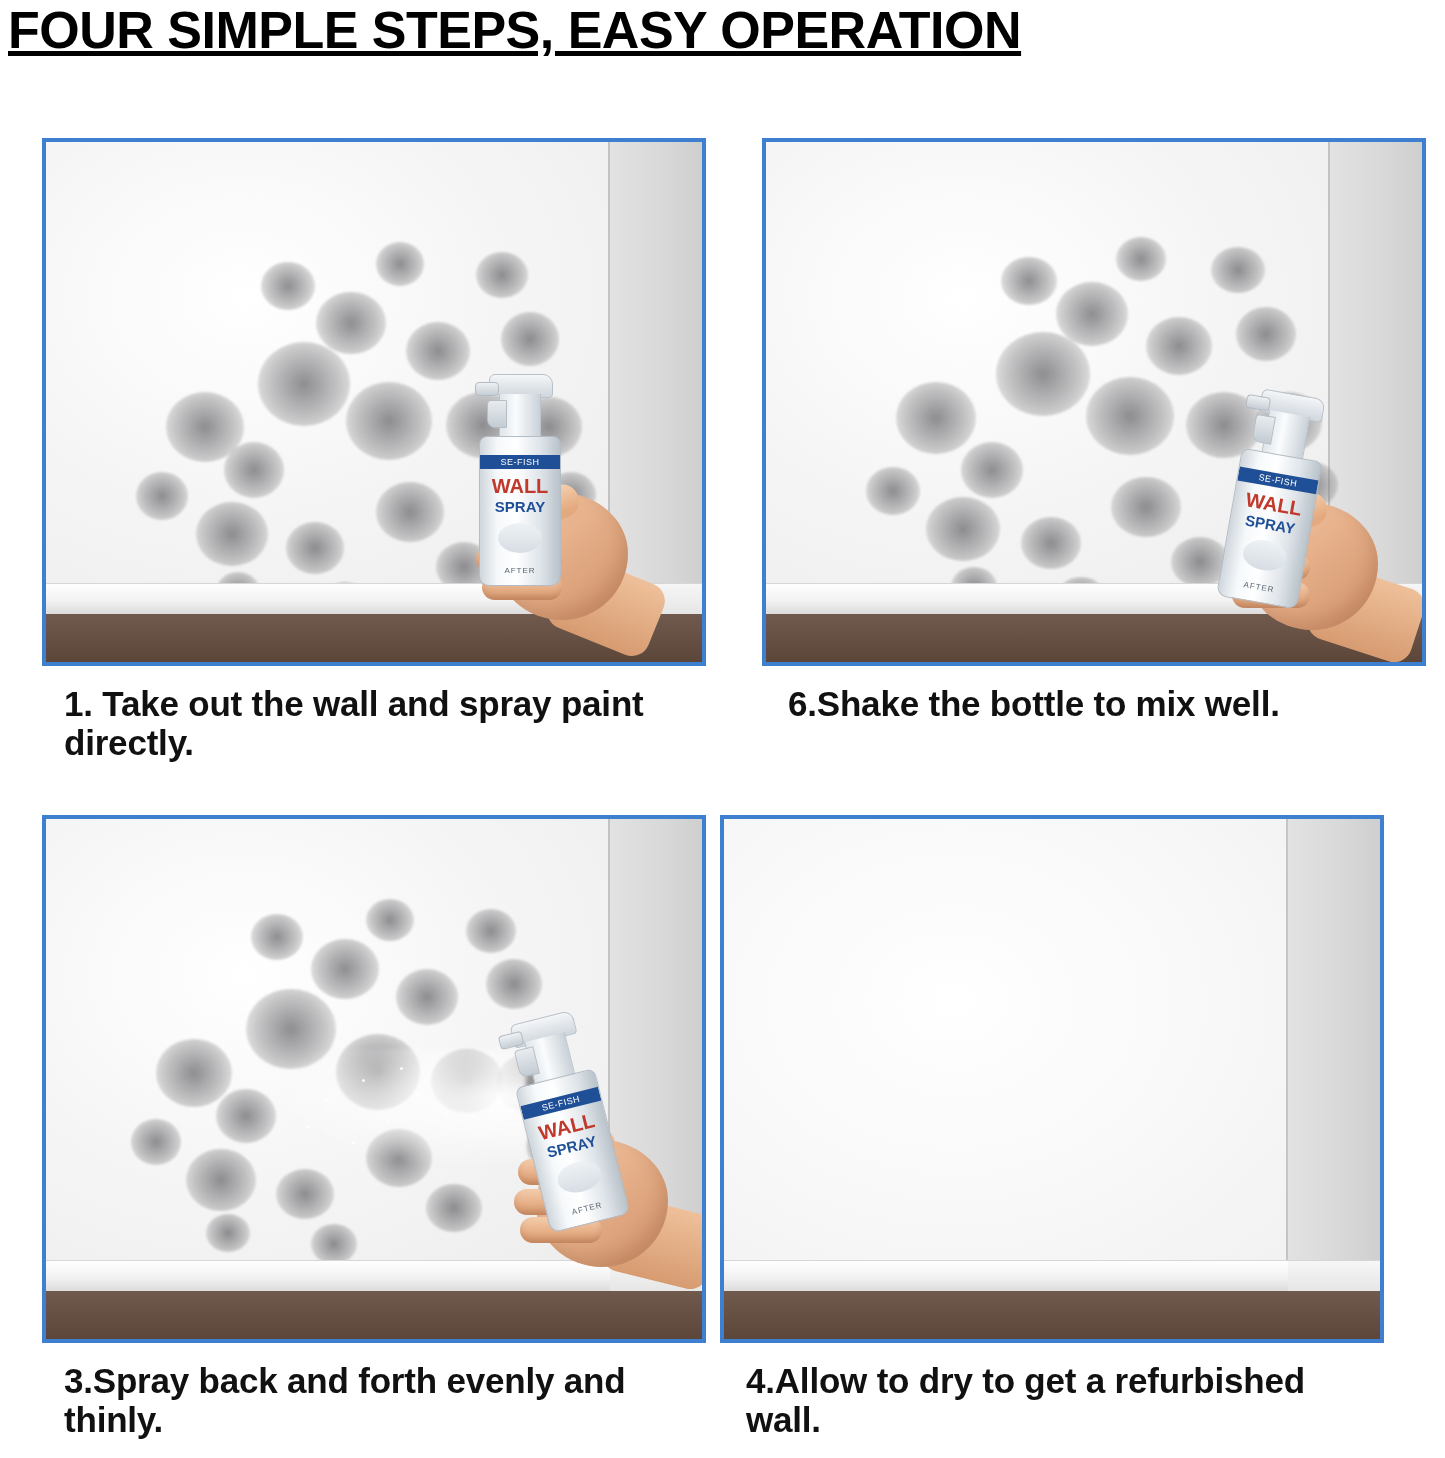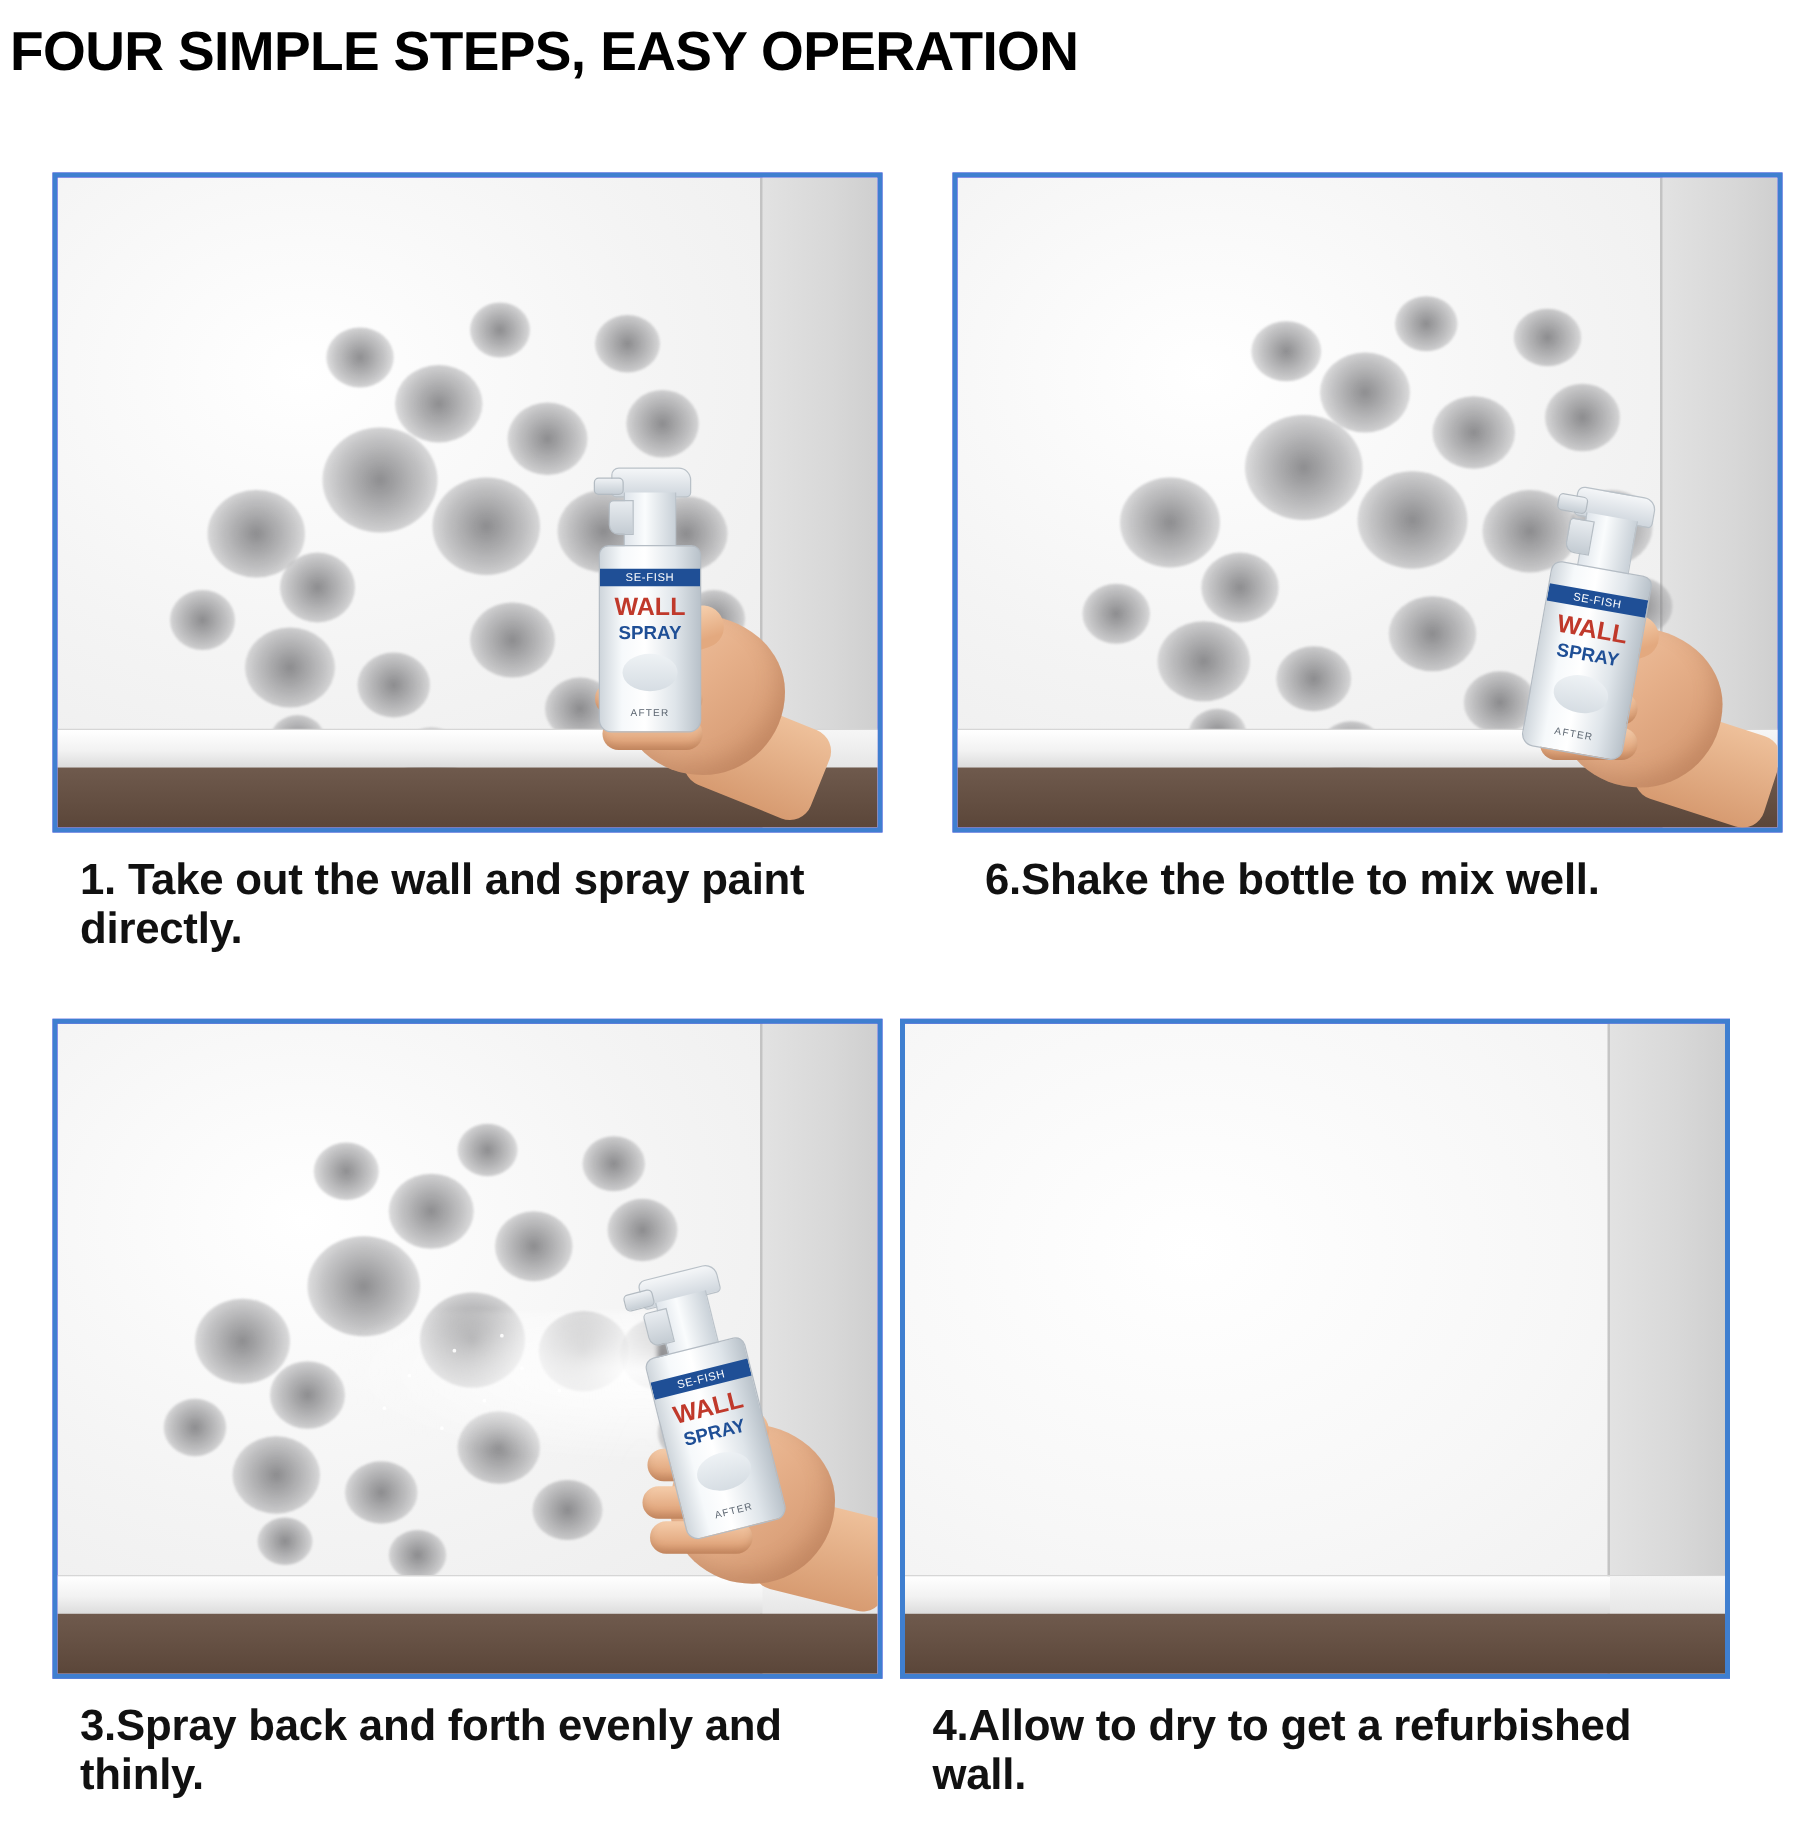--- a/index.html
+++ b/index.html
@@ -17,28 +17,29 @@
     position: relative;
     width: 1445px;
     height: 1458px;
     background: #ffffff;
   }
 
   
   .headline {
     position: absolute;
     left: 8px;
-    top: 20px;
+    top: 4px;
     width: 1430px;
-    font-size: 44px;
+    font-size: 52px;
     font-weight: bold;
     letter-spacing: -0.5px;
     color: #000000;
     white-space: nowrap;
     line-height: 1.0;
+    text-decoration: underline;
   }
 
   
   .grid {
     position: absolute;
     left: 0;
     top: 130px;
     width: 1445px;
     height: 1320px;
   }
@@ -51,21 +52,21 @@
   .cell-3 { left: 42px;  top: 685px; }
   .cell-4 { left: 720px; top: 685px; }
 
   .photo {
     position: relative;
     width: 664px;
     height: 528px;
     border: 4px solid #3f7fd0;
     box-sizing: border-box;
     overflow: hidden;
-    background: #8b5cf6;
+    background: #5eead4;
   }
 
   .caption {
     margin-top: 18px;
     font-size: 35px;
     line-height: 1.12;
     color: #111111;
     padding-left: 22px;
     letter-spacing: -0.2px;
     font-weight: bold;

